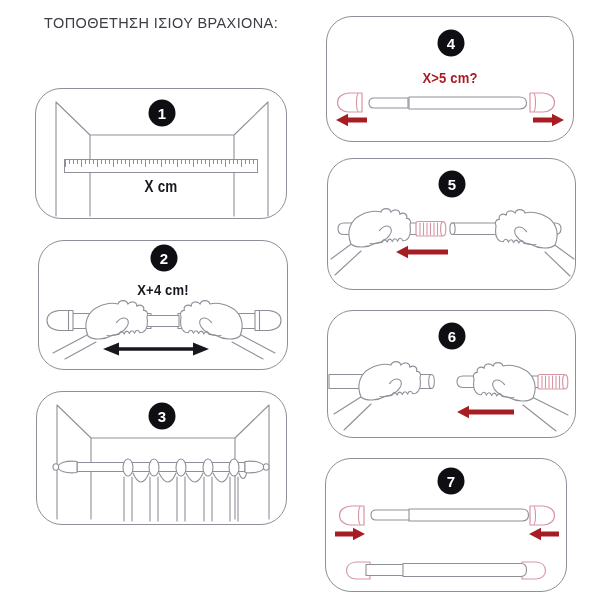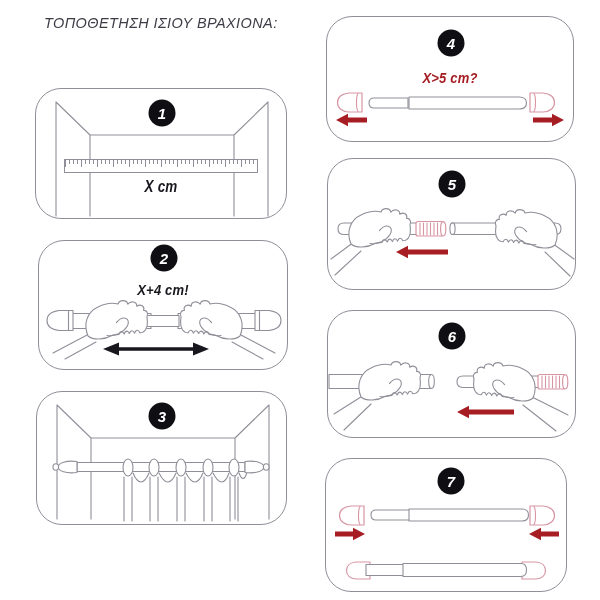--- a/index.html
+++ b/index.html
@@ -1,21 +1,21 @@
 <!DOCTYPE html>
 <html style="--line: #8f8f99; --ink: #17171d; --title: #3d3d47; --badge: #0e0e13; --badge_text: #ffffff; --red: #a61e23; --pink: #d795a3;"><head>
 <meta charset="utf-8">
 <style>
   html,body{margin:0;padding:0;}
   body{
     width:600px;height:600px;overflow:hidden;position:relative;
     background:#fff;
     font-family:"Liberation Sans", sans-serif;
   }
-  .stage{position:absolute;inset:0;width:600px;height:600px;font-style:italic;}
+  .stage{position:absolute;inset:0;width:600px;height:600px;}
   .title{
     position:absolute;left:44px;top:15px;
     font-size:14.5px;letter-spacing:.4px;color:var(--title);
   }
   .panel{
     position:absolute;border:1.2px solid var(--line);
     border-radius:26px;background:#fff;box-sizing:border-box;
   }
   .panel svg{position:absolute;left:0;top:0;}
   .badge{

